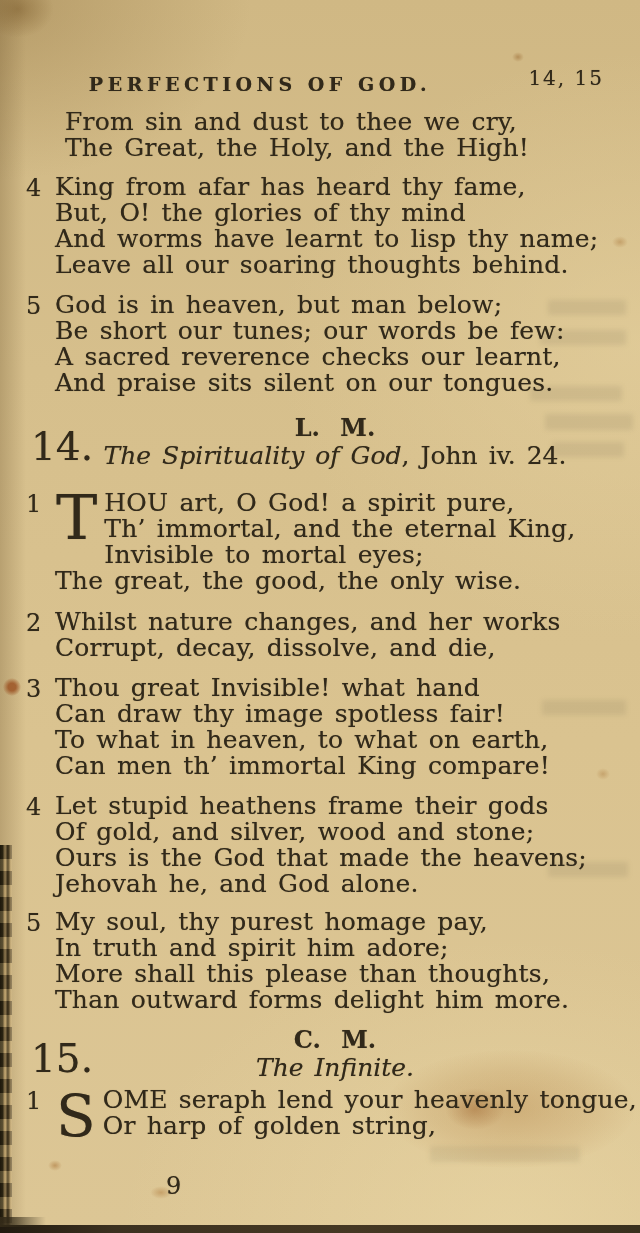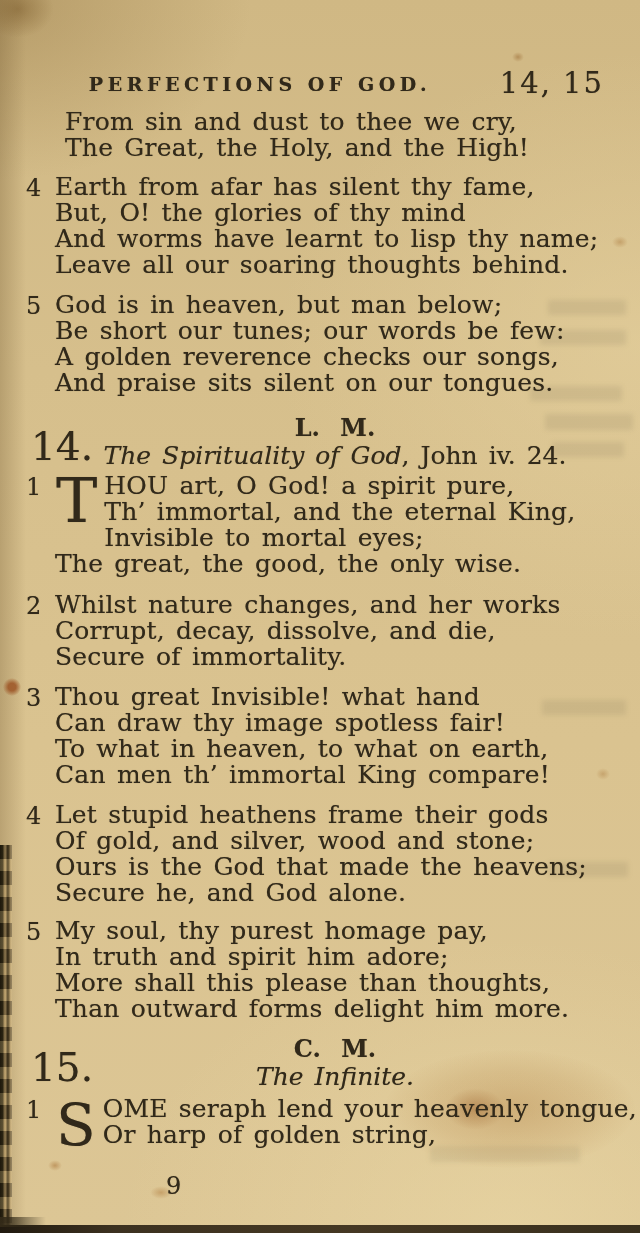--- a/index.html
+++ b/index.html
@@ -52,33 +52,33 @@
   .g3 { left:530px; top:386px; width:92px; height:15px; }
   .g4 { left:545px; top:414px; width:88px; height:16px; }
   .g5 { left:552px; top:442px; width:72px; height:15px; }
   .g6 { left:542px; top:700px; width:84px; height:15px; }
   .g7 { left:548px; top:862px; width:80px; height:15px; }
   .g8 { left:430px; top:1146px; width:150px; height:16px; background:rgba(96,92,62,.10); }
   
   .header { position:absolute; top:66px; left:0; width:640px; height:36px; }
   .running-title { position:absolute; left:0; right:120px; text-align:center; top:7px;
     font-size:19px; font-weight:bold; letter-spacing:4.5px; white-space:nowrap; }
-  .header-nums { position:absolute; right:36px; top:0; font-size:29px; letter-spacing:2px; white-space:nowrap; }
+  .header-nums { position:absolute; right:36px; top:0; font-size:20px; letter-spacing:2px; white-space:nowrap; }
   
   .text-col { position:absolute; left:55px; top:109px; width:560px; font-size:25px; word-spacing:3px; }
   .line { height:26px; line-height:26px; white-space:nowrap; letter-spacing:.2px; }
   .stanza-cont { margin-left:10px; margin-bottom:13px; }
   .verse { position:relative; margin-bottom:13px; }
   .vnum { position:absolute; left:-29px; top:0px; font-size:24px; width:24px; }
   .mb14 { margin-bottom:14px; }
   .mb15 { margin-bottom:15px; }
   .mb12 { margin-bottom:12px; }
   
   .hymn-heading { position:relative; text-align:center; }
-  .hh-14 { margin-top:18px; margin-bottom:3px; }
+  .hh-14 { margin-top:18px; margin-bottom:20px; }
   .hh-15 { margin-top:6px; margin-bottom:5px; }
   .meter { font-size:24px; font-weight:bold; word-spacing:12px; height:27px; line-height:27px; }
   .hymn-title { font-size:25px; height:29px; line-height:29px; white-space:nowrap; }
   .t-italic { font-style:italic; }
   .hymn-number { position:absolute; left:-24px; top:13px; font-size:39px; line-height:40px; }
   
   .dropcap { float:left; font-size:62px; line-height:48px; height:50px; padding:4px 7px 0 1px; }
   .dc-s { font-size:58px; padding-top:5px; }
   
   .page-num { position:absolute; left:166px; top:1172px; font-size:24px; }
@@ -115,31 +115,31 @@
 
   <div class="text-col">
 
     <div class="stanza-cont">
       <div class="line">From sin and dust to thee we cry,</div>
       <div class="line">The Great, the Holy, and the High!</div>
     </div>
 
     <div class="verse mb14">
       <span class="vnum">4</span>
-      <div class="line">Earth from afar has silent thy fame,</div>
+      <div class="line">King from afar has heard thy fame,</div>
       <div class="line">But, O! the glories of thy mind</div>
       <div class="line">And worms have learnt to lisp thy name;</div>
       <div class="line">Leave all our soaring thoughts behind.</div>
     </div>
 
     <div class="verse">
       <span class="vnum">5</span>
       <div class="line">God is in heaven, but man below;</div>
       <div class="line">Be short our tunes; our words be few:</div>
-      <div class="line">A golden reverence checks our songs,</div>
+      <div class="line">A sacred reverence checks our learnt,</div>
       <div class="line">And praise sits silent on our tongues.</div>
     </div>
 
     <div class="hymn-heading hh-14">
       <div class="hymn-number">14.</div>
       <div class="meter">L. M.</div>
       <div class="hymn-title"><span class="t-italic">The Spirituality of God</span><span>, John iv. 24.</span></div>
     </div>
 
     <div class="verse mb15">
@@ -148,37 +148,36 @@
       <div class="line">HOU art, O God! a spirit pure,</div>
       <div class="line">Th’ immortal, and the eternal King,</div>
       <div class="line">Invisible to mortal eyes;</div>
       <div class="line">The great, the good, the only wise.</div>
     </div>
 
     <div class="verse mb14">
       <span class="vnum">2</span>
       <div class="line">Whilst nature changes, and her works</div>
       <div class="line">Corrupt, decay, dissolve, and die,</div>
-      <div class="line">Secure of immortality.</div>
     </div>
 
     <div class="verse mb14">
       <span class="vnum">3</span>
       <div class="line">Thou great Invisible! what hand</div>
       <div class="line">Can draw thy image spotless fair!</div>
       <div class="line">To what in heaven, to what on earth,</div>
       <div class="line">Can men th’ immortal King compare!</div>
     </div>
 
     <div class="verse mb12">
       <span class="vnum">4</span>
       <div class="line">Let stupid heathens frame their gods</div>
       <div class="line">Of gold, and silver, wood and stone;</div>
       <div class="line">Ours is the God that made the heavens;</div>
-      <div class="line">Secure he, and God alone.</div>
+      <div class="line">Jehovah he, and God alone.</div>
     </div>
 
     <div class="verse">
       <span class="vnum">5</span>
       <div class="line">My soul, thy purest homage pay,</div>
       <div class="line">In truth and spirit him adore;</div>
       <div class="line">More shall this please than thoughts,</div>
       <div class="line">Than outward forms delight him more.</div>
     </div>
 

